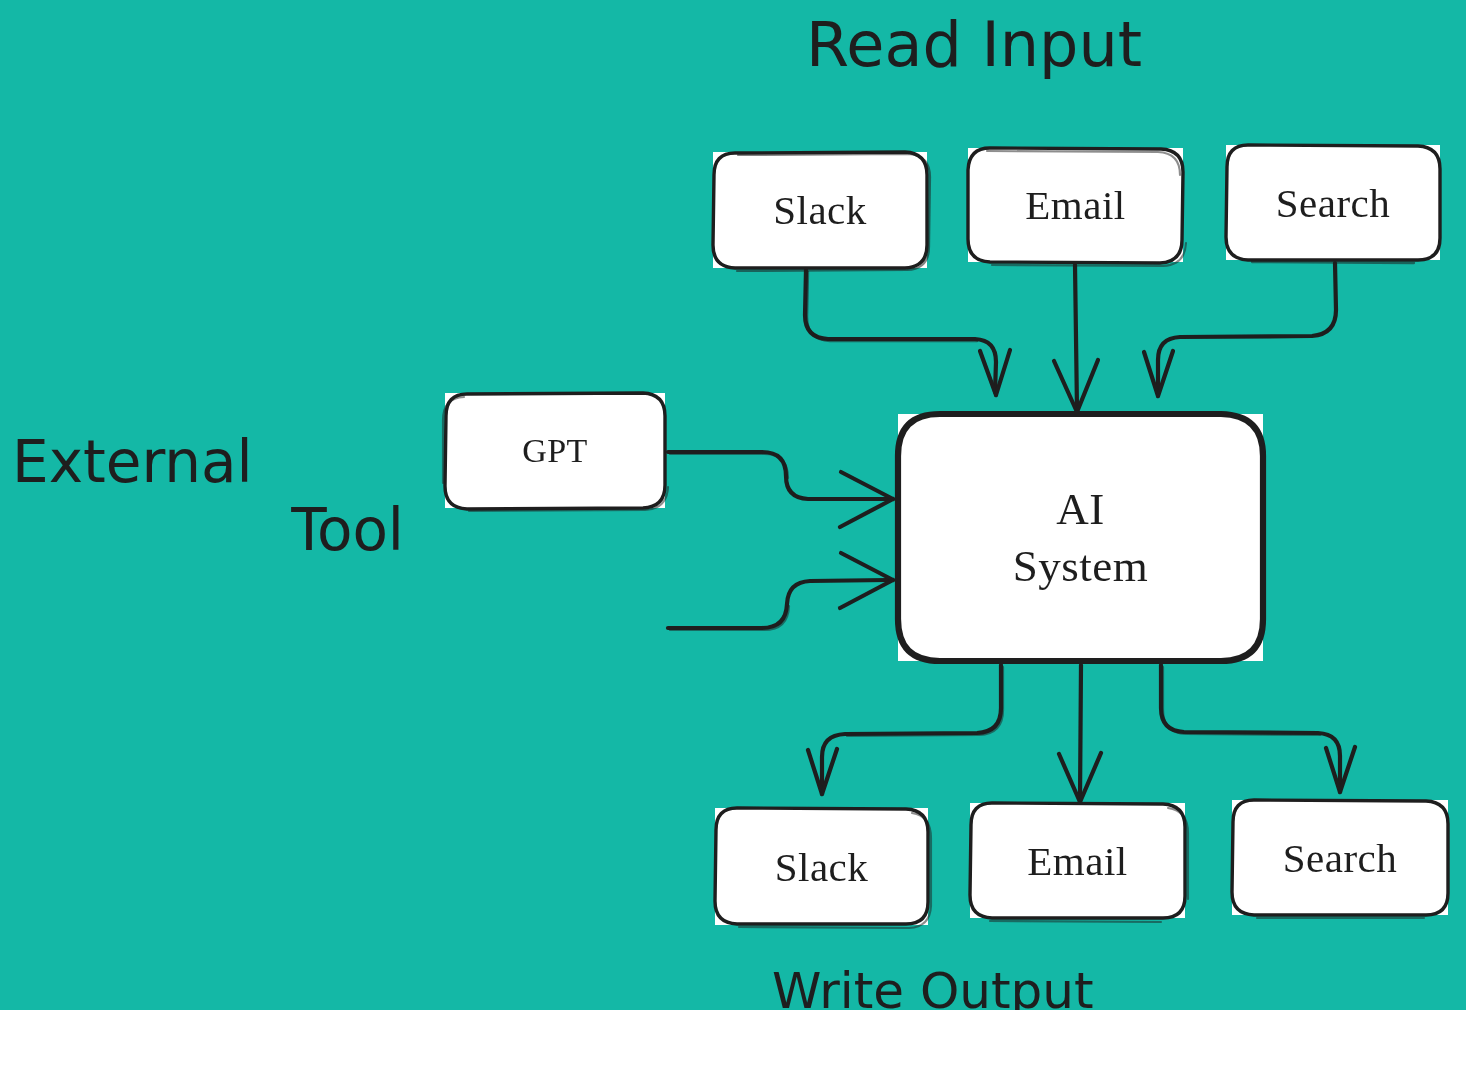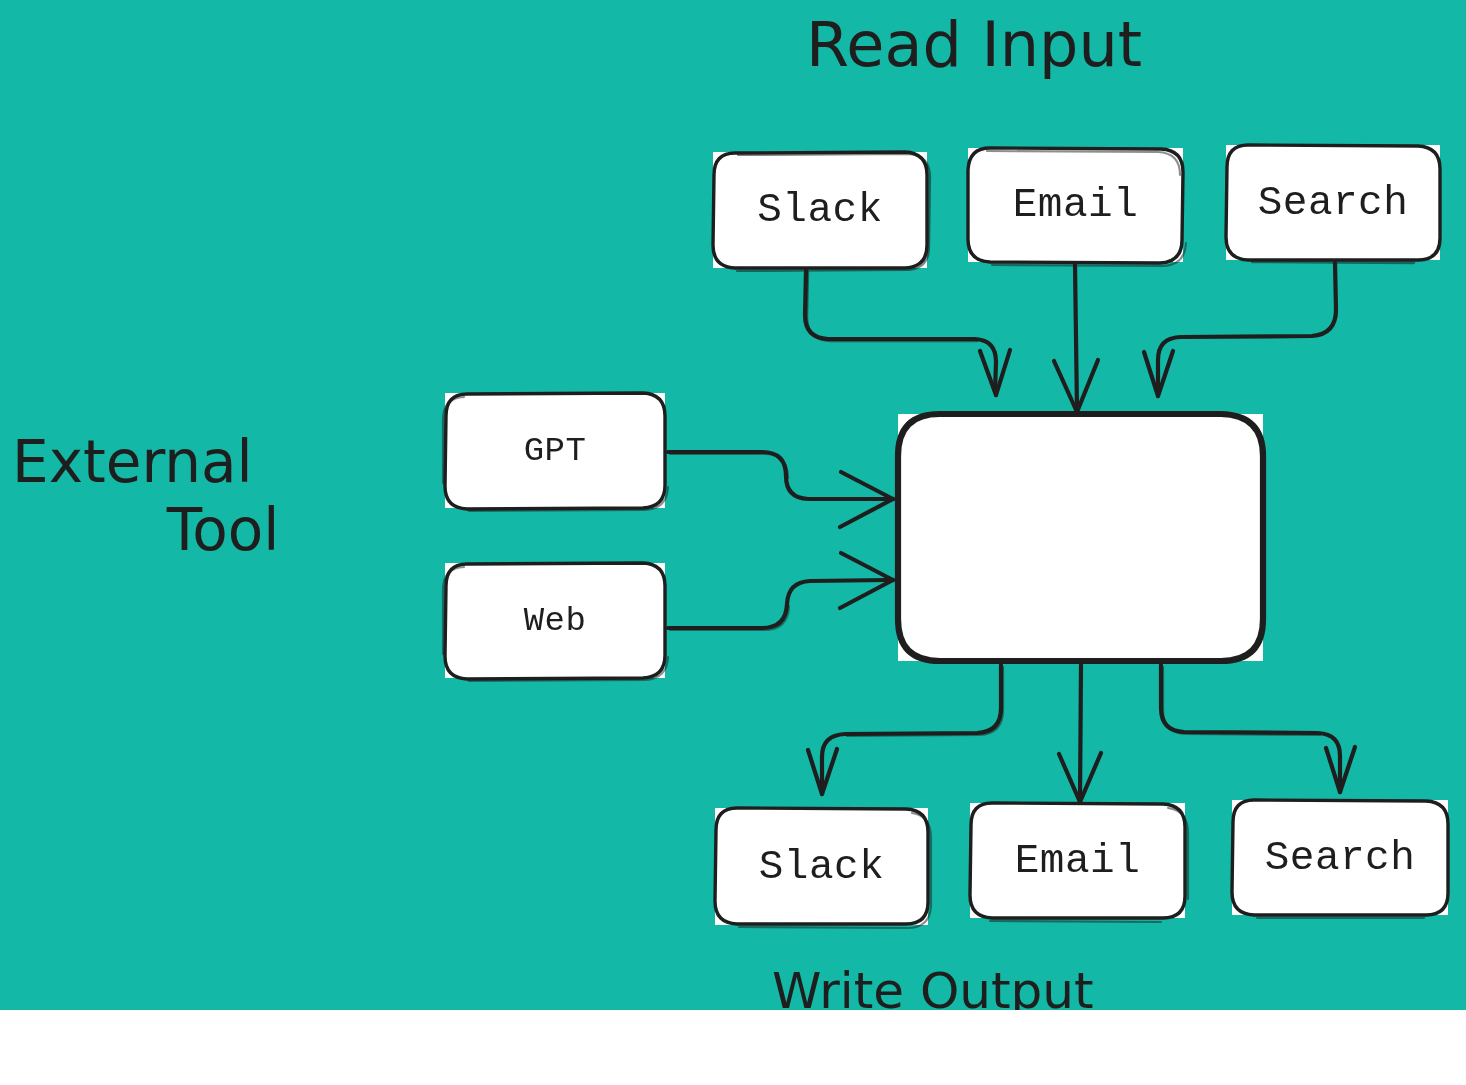--- a/index.html
+++ b/index.html
@@ -27,21 +27,21 @@
     box-sizing: border-box;
     display: flex;
     align-items: center;
     justify-content: center;
     color: #1e1e1e;
     background: #ffffff;
   }
   .node .label {
     position: relative;
     z-index: 2;
-    font-family: Liberation Mono, monospace;
+    font-family: Liberation Serif, serif;
     font-weight: 400;
     letter-spacing: 0.5px;
     white-space: nowrap;
   }
   
   .node .sketch {
     position: absolute;
     left: -8px; top: -8px;
     width: calc(100% + 16px);
     height: calc(100% + 16px);
@@ -64,21 +64,21 @@
   }
   #label-read-input  { font-size: 62px; left: 806px; top: 8px; }
   #label-write-output{ font-size: 50px; left: 772px; top: 962px; }
   #label-external-tool{
     font-size: 58px;
     left: 12px; top: 428px;
     width: 392px;
     text-align: center;
   }
   #label-external-tool .line1 { display: block; text-align: left; }
-  #label-external-tool .line2 { display: block; text-align: center; padding-left: 30px; }
+  #label-external-tool .line2 { display: block; text-align: right; padding-left: 30px; }
 </style>
 </head>
 <body>
 
 <div id="canvas">
 
   <svg id="wires" viewBox="0 0 1466 1085" xmlns="http://www.w3.org/2000/svg">
     <g fill="none" stroke="#1e1e1e" stroke-width="4.2" stroke-linecap="round" stroke-linejoin="round">
 
       <g>
@@ -177,37 +177,28 @@
     <svg class="sketch" viewBox="0 0 236 131" preserveAspectRatio="none">
       <g fill="none" stroke="#1e1e1e" stroke-width="3.4" stroke-linecap="round">
         <path d="M 30 9 L 206 8 Q 228 9 228 31 L 228 100 Q 228 122 206 123 L 30 124 Q 8 123 8 101 L 9 31 Q 9 9 30 9 Z"></path>
         <path d="M 27 12 Q 6 13 6 35 L 6 98" opacity="0.5" stroke-width="2.1"></path>
         <path d="M 32 126 L 208 125 Q 230 124 231 102" opacity="0.5" stroke-width="2.1"></path>
       </g>
     </svg>
     <span class="label">GPT</span>
   </div>
 
-  <div class="node tool-node" style="left:445px; top:563px; width:220px; height:115px;">
-    <svg class="sketch" viewBox="0 0 236 131" preserveAspectRatio="none">
-      <g fill="none" stroke="#1e1e1e" stroke-width="3.4" stroke-linecap="round">
-        <path d="M 30 9 L 206 8 Q 228 9 228 31 L 228 100 Q 228 122 206 123 L 30 124 Q 8 123 8 101 L 9 31 Q 9 9 30 9 Z"></path>
-        <path d="M 27 12 Q 6 13 6 35 L 6 99" opacity="0.5" stroke-width="2.1"></path>
-        <path d="M 32 126 L 208 125 Q 230 124 231 102" opacity="0.5" stroke-width="2.1"></path>
-      </g>
-    </svg>
-    <span class="label">Web</span>
-  </div>
 
   <div class="node ai-node" style="left:898px; top:414px; width:365px; height:247px;">
     <svg class="sketch" viewBox="0 0 381 263" preserveAspectRatio="none">
       <g fill="none" stroke="#1e1e1e" stroke-width="6.2" stroke-linecap="round">
         <path d="M 50 8 L 331 8 Q 373 9 373 50 L 373 213 Q 373 255 331 255 L 50 255 Q 8 255 8 213 L 8 50 Q 8 8 50 8 Z"></path>
       </g>
     </svg>
+    <span class="label"><span>AI</span><br><span>System</span></span>
   </div>
 
   <div class="node io-node" style="left:715px; top:808px; width:213px; height:117px;">
     <svg class="sketch" viewBox="0 0 229 133" preserveAspectRatio="none">
       <g fill="none" stroke="#1e1e1e" stroke-width="3.4" stroke-linecap="round">
         <path d="M 30 8 L 199 9 Q 221 10 221 32 L 221 102 Q 221 124 199 124 L 30 124 Q 8 123 8 101 L 9 30 Q 9 8 30 8 Z"></path>
         <path d="M 205 13 Q 224 16 224 38 L 224 106 Q 223 127 202 128 L 32 127" opacity="0.5" stroke-width="2.1"></path>
       </g>
     </svg>
     <span class="label">Slack</span>

